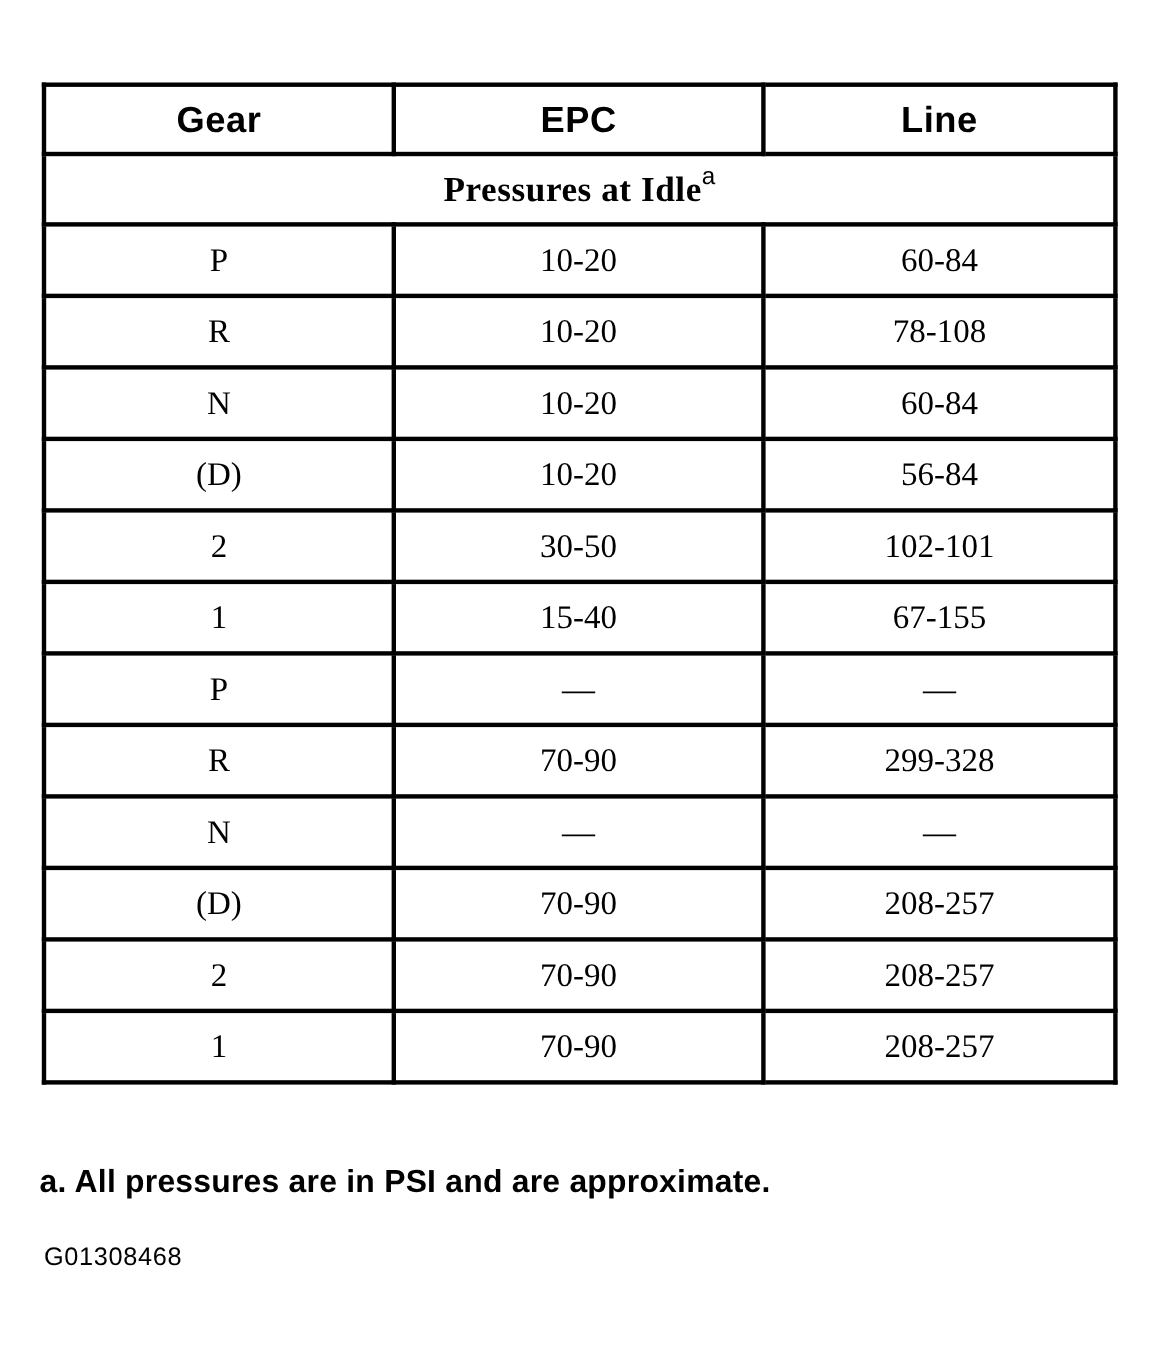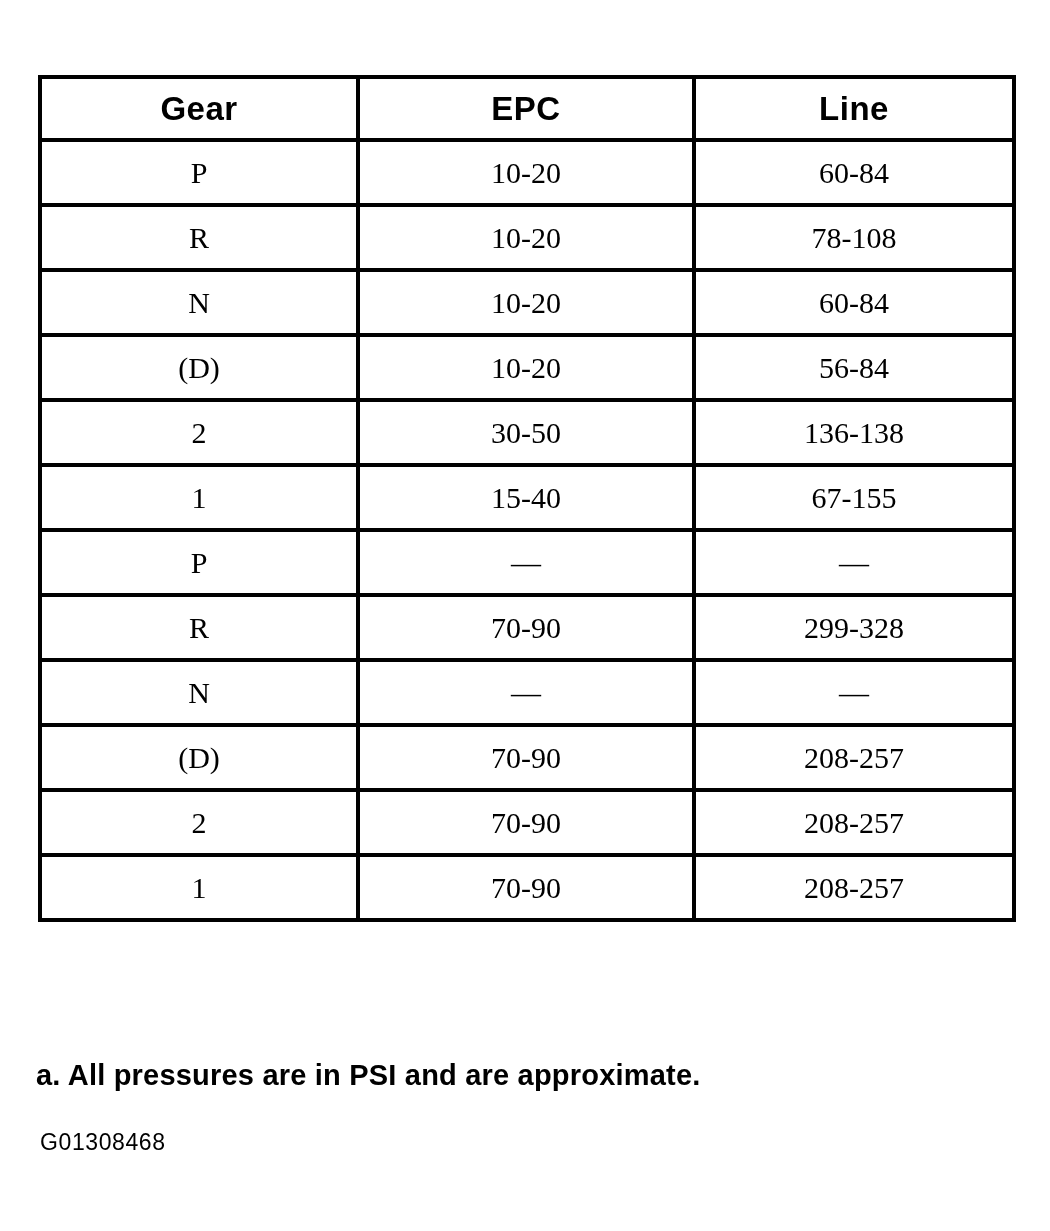--- a/index.html
+++ b/index.html
@@ -91,20 +91,23 @@
     <col class="col-epc">
     <col class="col-line">
   </colgroup>
   <tbody>
     <tr class="head-row">
       <th>Gear</th>
       <th>EPC</th>
       <th>Line</th>
     </tr>
 
+    <tr class="section-row">
+      <td colspan="3"><span>Pressures at Idle</span><sup>a</sup></td>
+    </tr>
     <tr class="data-row">
       <td>P</td>
       <td>10-20</td>
       <td>60-84</td>
     </tr>
     <tr class="data-row">
       <td>R</td>
       <td>10-20</td>
       <td>78-108</td>
     </tr>
@@ -114,21 +117,21 @@
       <td>60-84</td>
     </tr>
     <tr class="data-row">
       <td>(D)</td>
       <td>10-20</td>
       <td>56-84</td>
     </tr>
     <tr class="data-row">
       <td>2</td>
       <td>30-50</td>
-      <td>136-138</td>
+      <td>102-101</td>
     </tr>
     <tr class="data-row">
       <td>1</td>
       <td>15-40</td>
       <td>67-155</td>
     </tr>
 
     <tr class="data-row">
       <td>P</td>
       <td>—</td>

